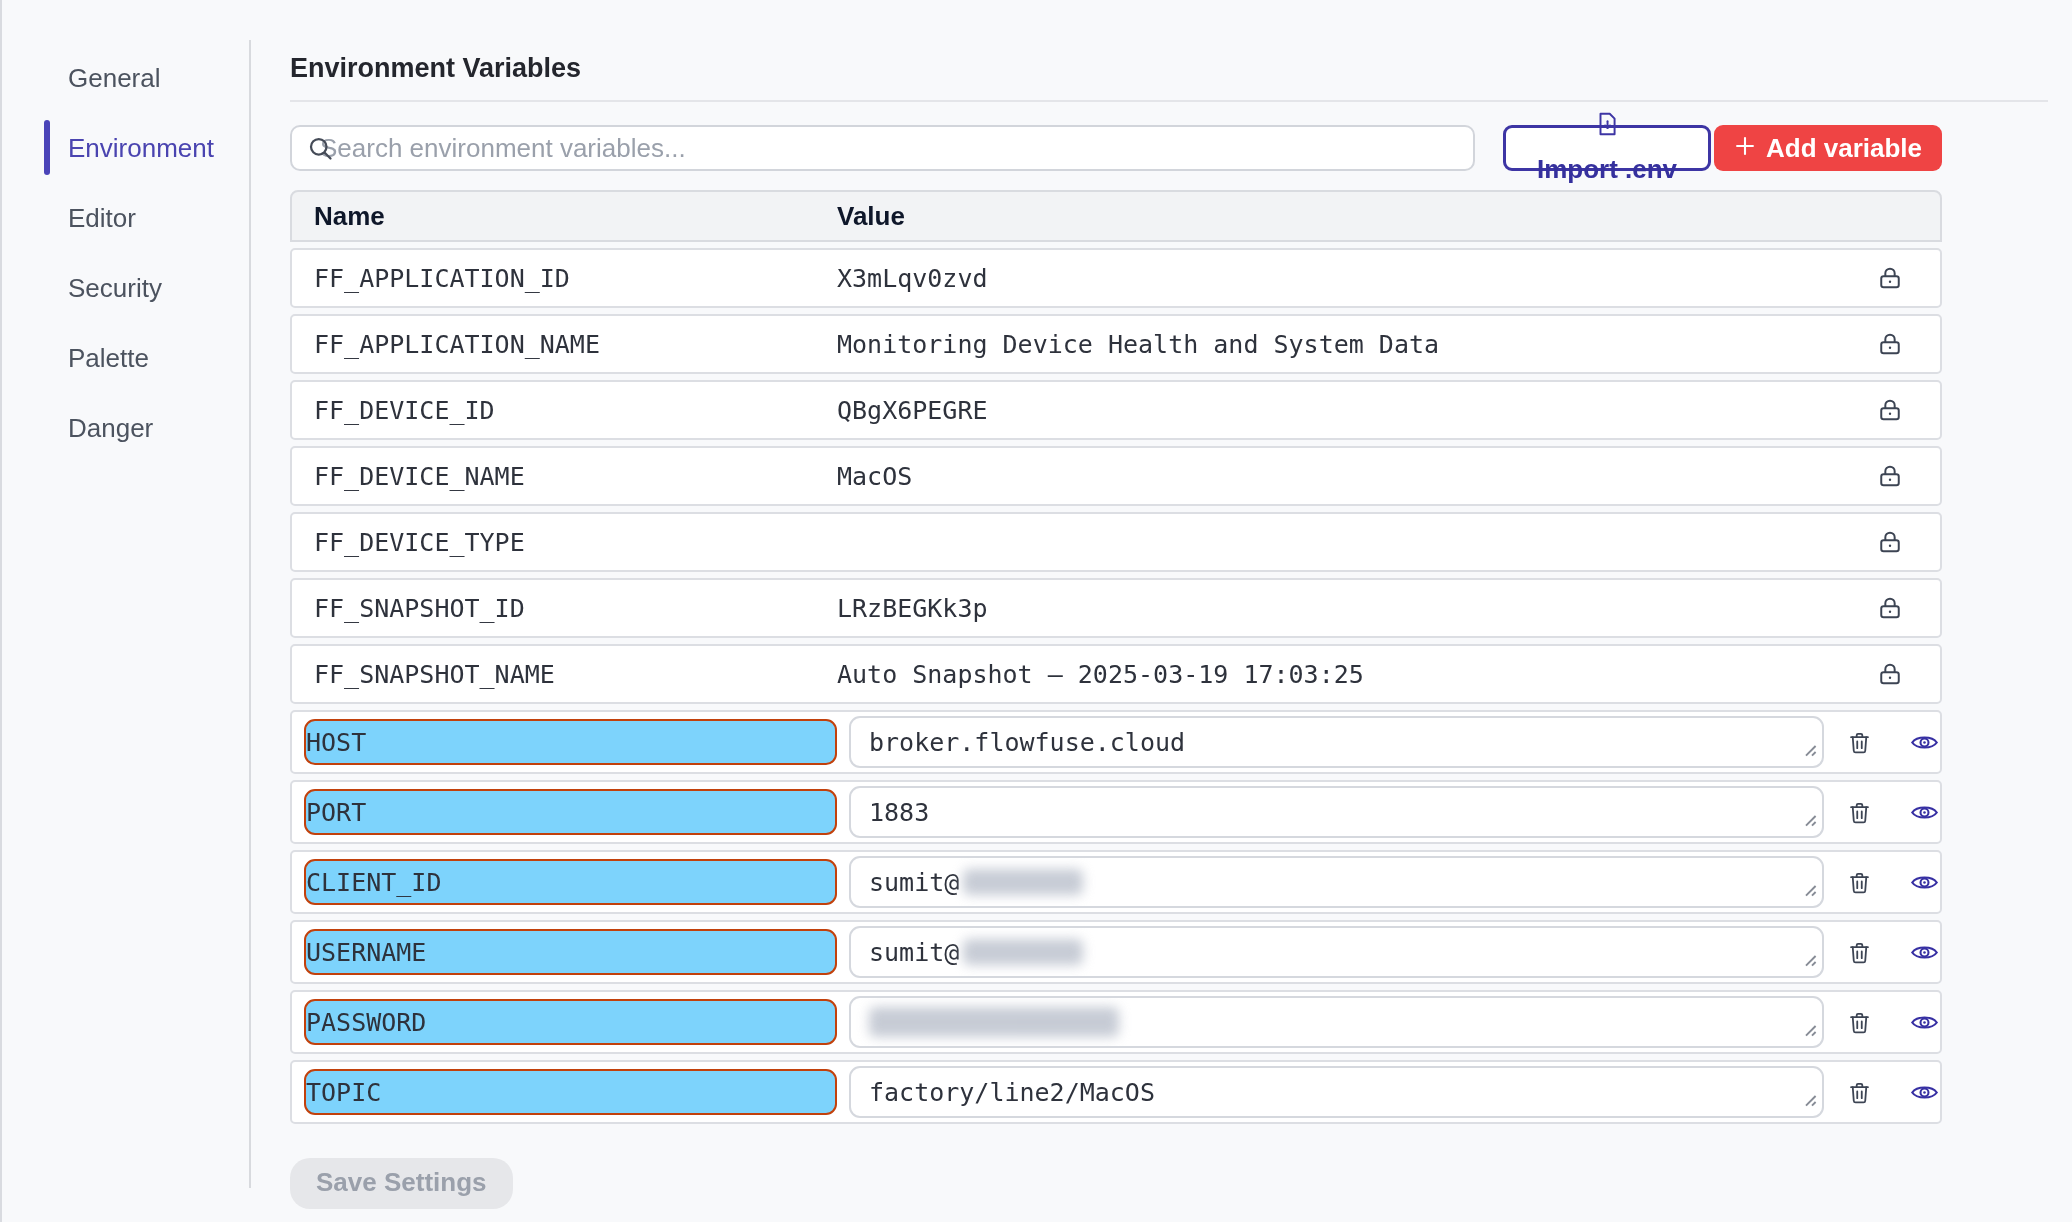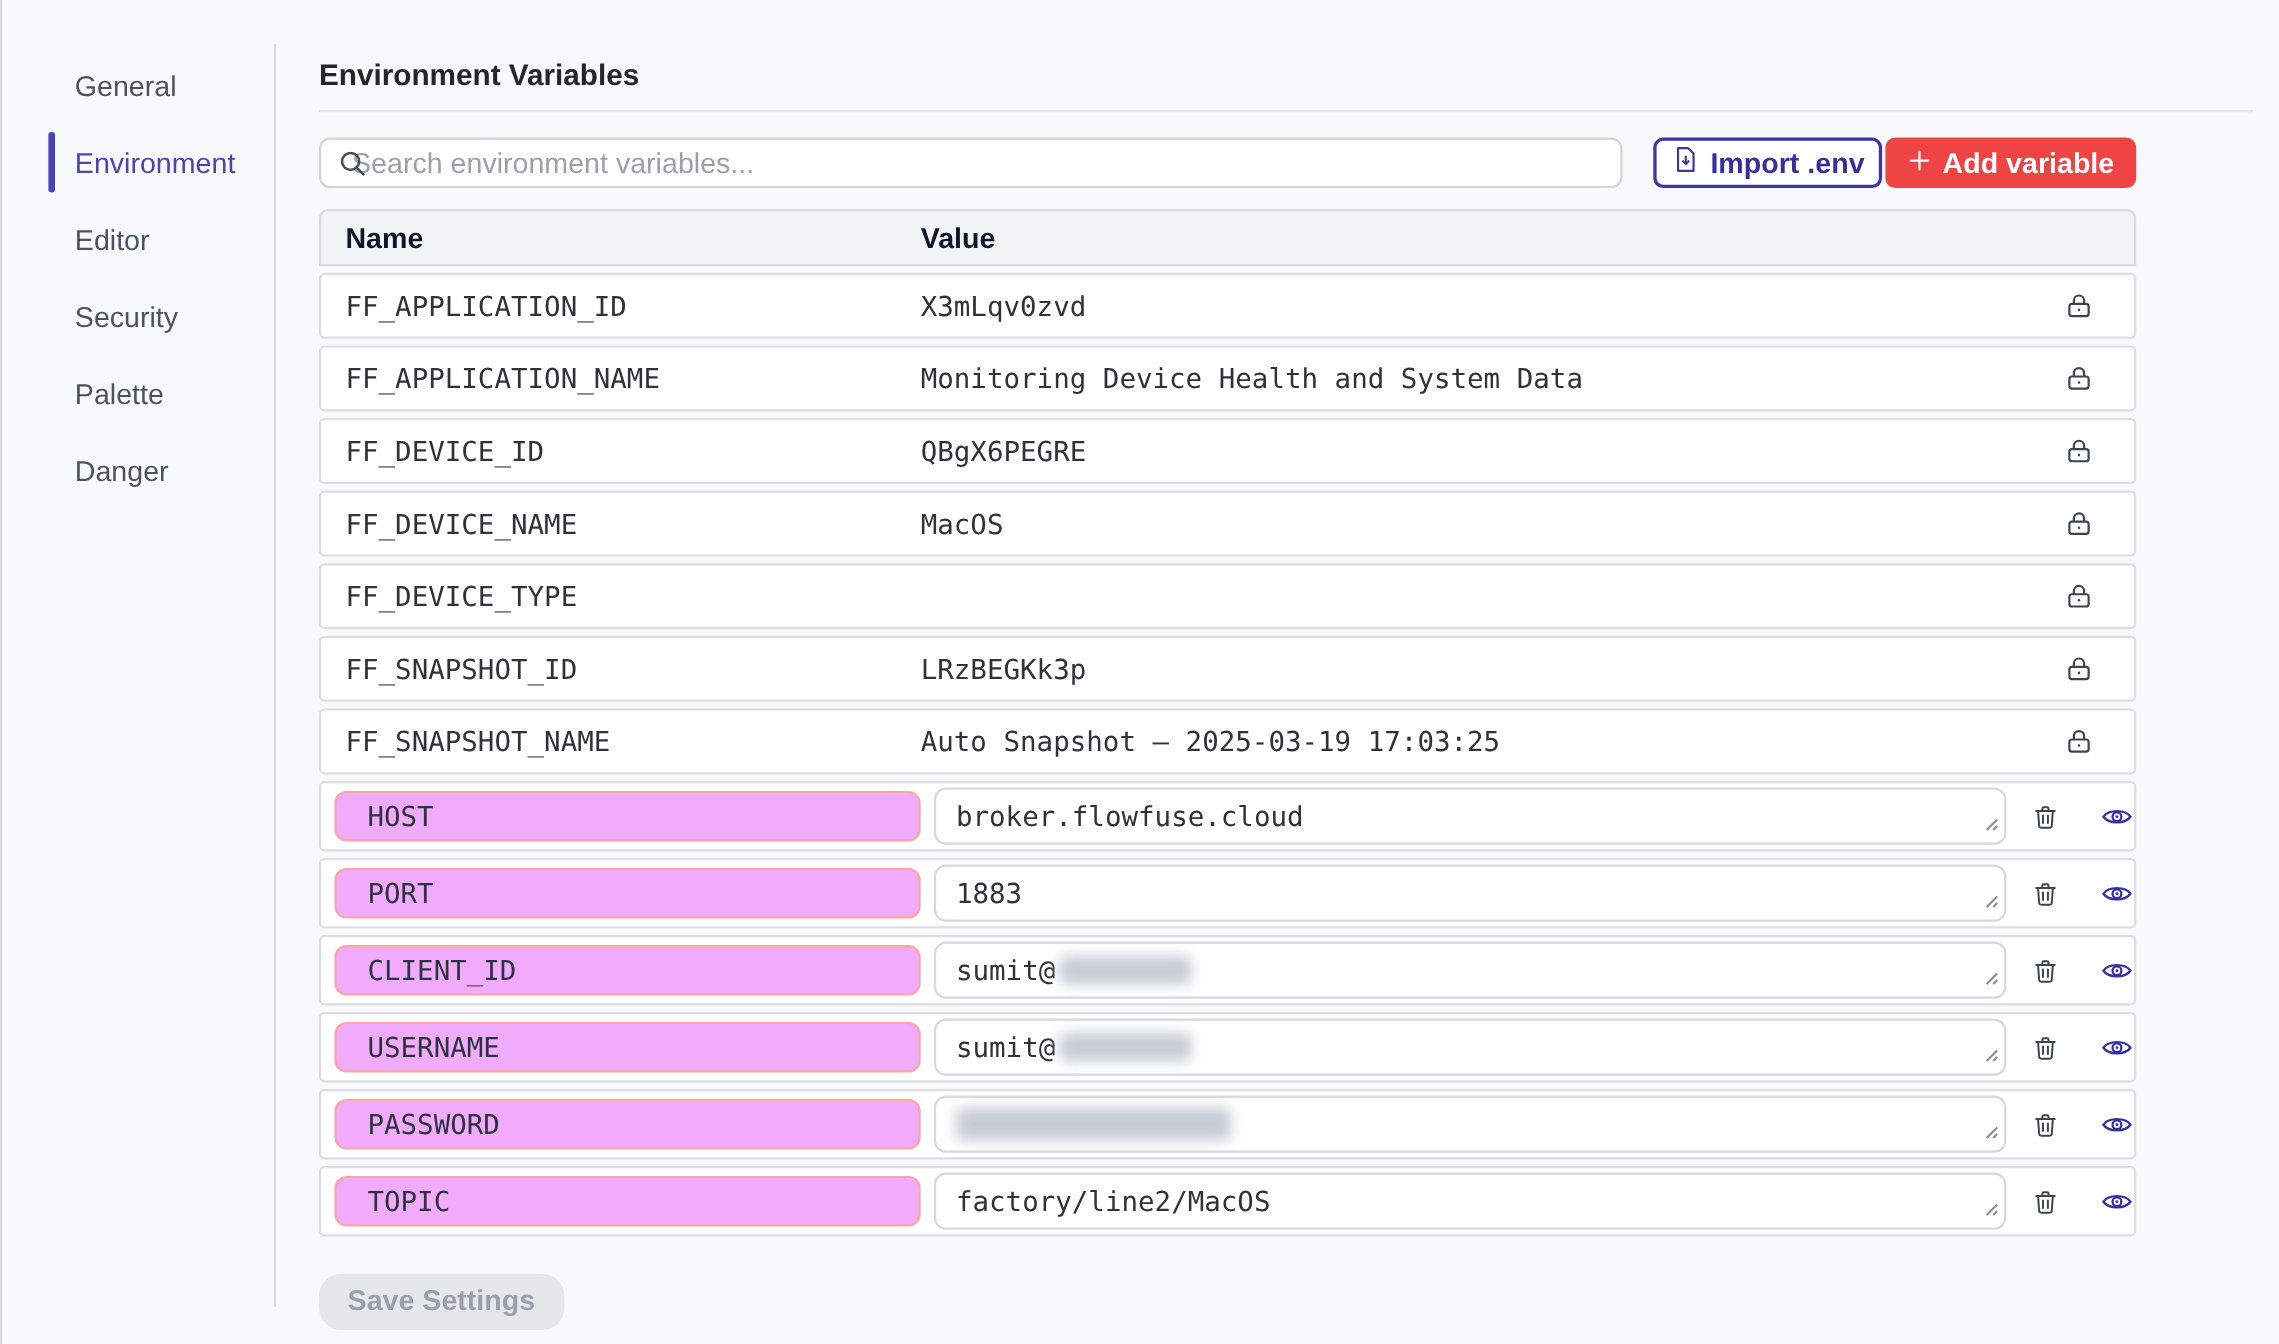--- a/index.html
+++ b/index.html
@@ -41,20 +41,21 @@
     font-family:"Liberation Sans", sans-serif; outline:none;
   }
   .search-box input::placeholder { color:#9aa0ab; }
   .search-icon { position:absolute; left:16px; top:9px; }
 
   .btn { display:flex; align-items:center; justify-content:center; gap:10px;
          border-radius:9px; font-size:26px; font-weight:700; cursor:pointer; }
   .btn-import {
     margin-left:28px; width:208px; background:#fff; color:#35309d;
     border:3px solid #3d35a4;
+    flex-direction:column;
   }
   .btn-add {
     margin-left:3px; width:228px; background:#ef4444; color:#ffffff; border:none;
   }
 
   
   .env-table { width:1652px; margin-top:19px; }
   .thead {
     height:52px; background:#f2f3f5; border:2px solid #d9dbe0;
     border-radius:8px 8px 0 0; display:flex; align-items:center;
@@ -69,22 +70,22 @@
   }
   .row.locked { height:60px; }
   .row.editable { height:64px; }
 
   .mono { font-family:"DejaVu Sans Mono", monospace; font-size:25px; color:#2e323c; }
   .cell-name { width:545px; padding-left:22px; }
   .cell-value { flex:1; }
   .lock-wrap { width:100px; display:flex; justify-content:center; }
 
   .name-input {
-    margin-left:12px; width:533px; height:46px; border:2px solid #fca5a5;
-    border-radius:11px; background:#f0abfc; padding:0 28px;
+    margin-left:12px; width:533px; height:46px; border:2px solid #c2410c;
+    border-radius:11px; background:#7dd3fc; padding:0 0;
     font-family:"DejaVu Sans Mono", monospace; font-size:25px; color:#2e323c; outline:none;
   }
   .value-box {
     margin-left:12px; width:975px; height:52px; border:2px solid #d5d8de;
     border-radius:11px; background:#fff; position:relative;
     display:flex; align-items:center; padding:0 18px; overflow:hidden;
   }
   .resize-grip { position:absolute; right:4px; bottom:4px; }
   .blur-blob {
     display:inline-block; height:26px; width:120px; margin-left:4px;

